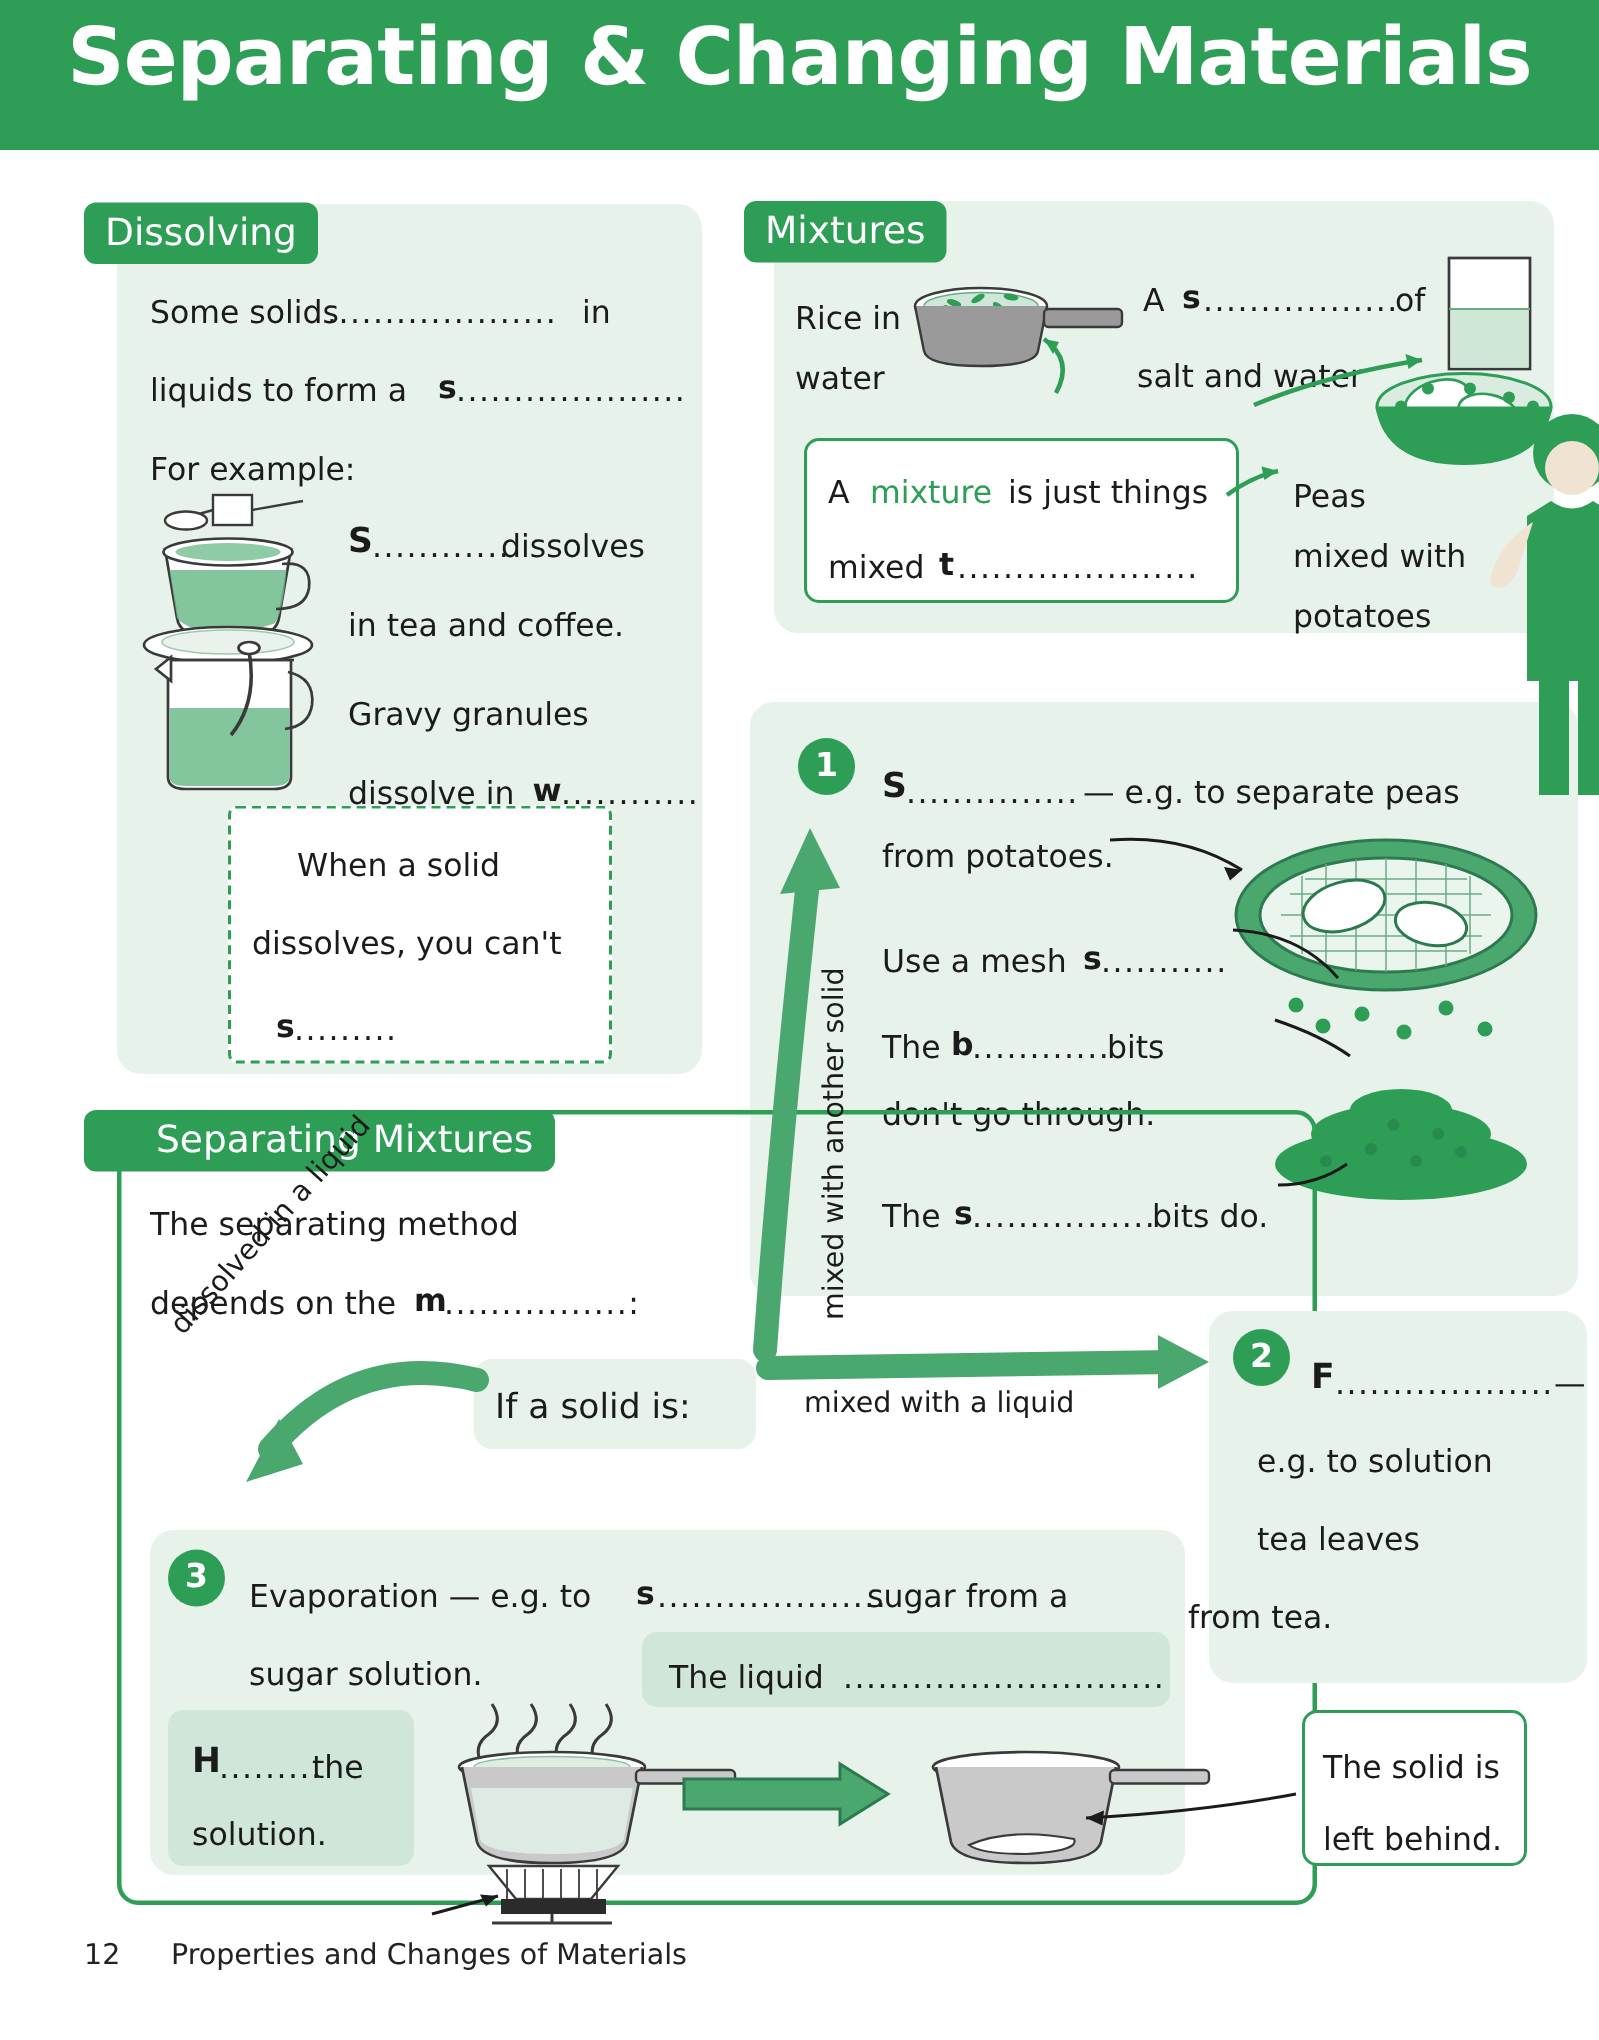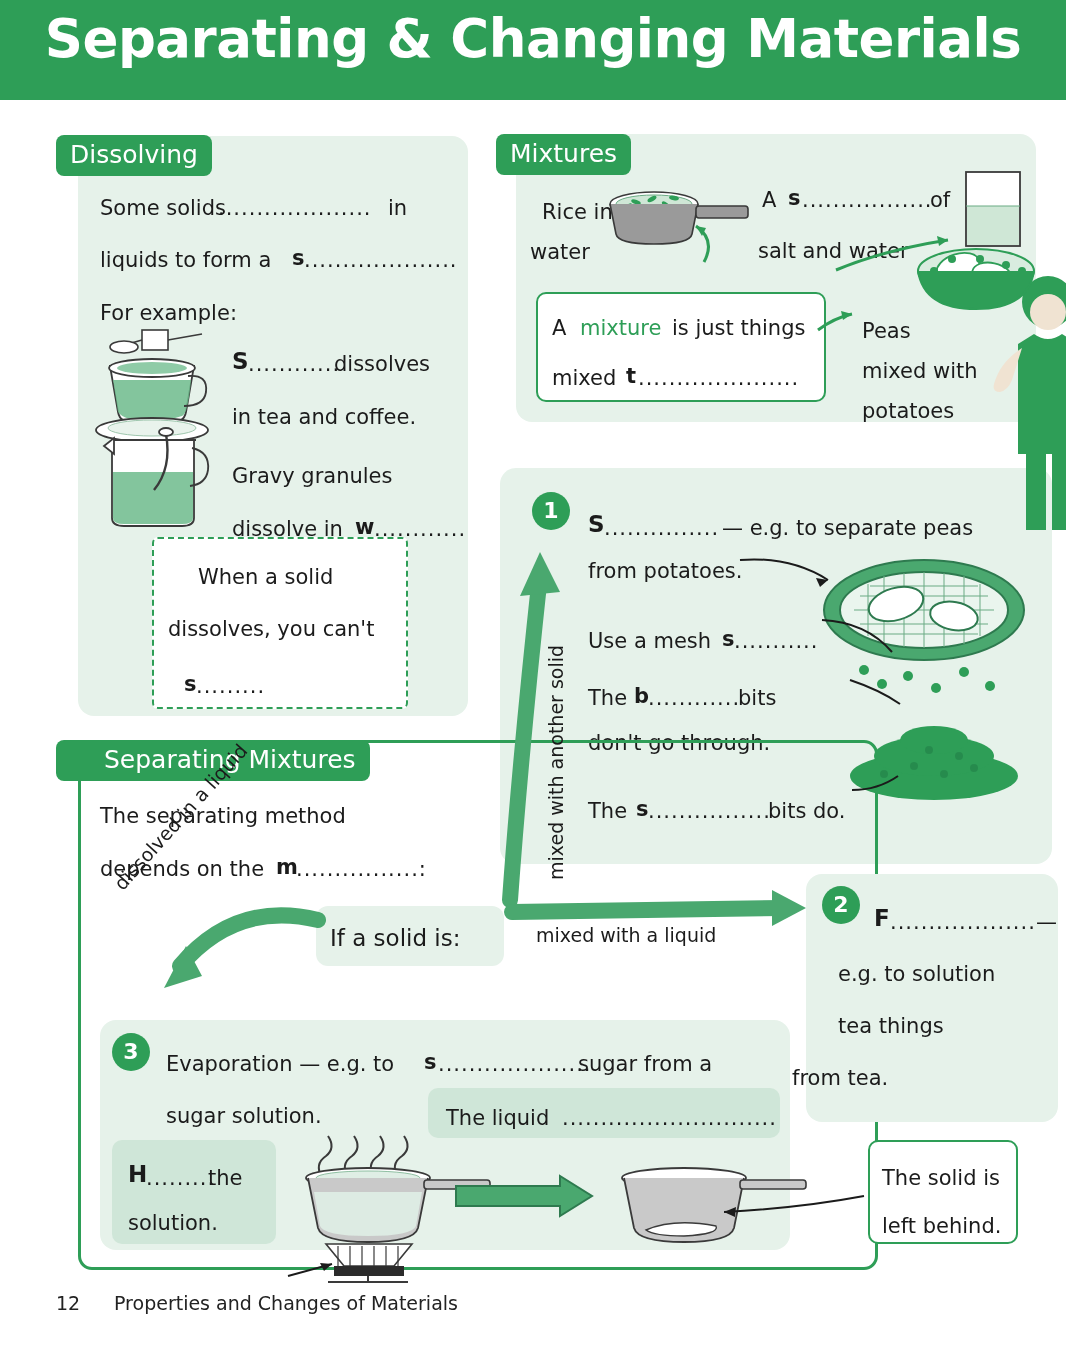--- a/index.html
+++ b/index.html
@@ -153,21 +153,21 @@
 
   <div class="dashed-box" style="left:152px; top:537px; width:256px; height:172px;"></div>
   <div class="txt hand" style="left:198px; top:551px;">When a solid</div>
   <div class="txt hand" style="left:168px; top:603px;">dissolves, you can't</div>
   <div class="txt hand b" style="left:184px; top:658px;">s</div>
   <div class="txt hand dots" style="left:196px; top:660px;">.........</div>
 
   <div class="panel" style="left:516px; top:134px; width:520px; height:288px;"></div>
   <div class="tab-label" style="left:496px; top:134px;">Mixtures</div>
 
-  <div class="txt hand" style="left:530px; top:186px;margin-left:12px;">Rice in</div>
+  <div class="txt hand" style="left:530px; top:186px;">Rice in</div>
   <div class="txt hand" style="left:530px; top:226px;">water</div>
 
   <div class="txt hand" style="left:762px; top:174px;">A</div>
   <div class="txt hand b" style="left:788px; top:172px;">s</div>
   <div class="txt hand dots" style="left:802px; top:174px;">.................</div>
   <div class="txt hand" style="left:930px; top:174px;">of</div>
   <div class="txt hand" style="left:758px; top:225px;">salt and water</div>
 
   <div class="txt hand" style="left:862px; top:305px;">Peas</div>
   <div class="txt hand" style="left:862px; top:345px;">mixed with</div>
@@ -340,21 +340,21 @@
   <div class="txt hand" style="left:110px; top:880px; font-size:19px; transform:rotate(-48deg); transform-origin:left top; line-height:20px;">dissolved in a liquid</div>
   <div class="txt hand" style="left:546px; top:880px; font-size:19px; transform:rotate(-90deg); transform-origin:left top; line-height:20px; white-space:nowrap;">mixed with another solid</div>
   <div class="txt hand" style="left:536px; top:925px; font-size:19px; line-height:20px;">mixed with a liquid</div>
 
   <div class="panel" style="left:806px; top:874px; width:252px; height:248px;"></div>
   <div class="numcircle" style="left:822px; top:886px;">2</div>
   <div class="txt hand b" style="left:874px; top:892px; font-size:23px;">F</div>
   <div class="txt hand dots" style="left:890px; top:896px;">...................</div>
   <div class="txt hand" style="left:1036px; top:896px;">—</div>
   <div class="txt hand" style="left:838px; top:948px;">e.g. to solution</div>
-  <div class="txt hand" style="left:838px; top:1000px;">tea things</div>
+  <div class="txt hand" style="left:838px; top:1000px;">tea leaves</div>
   <div class="txt hand" style="left:792px; top:1052px;">from tea.</div>
 
   <div class="panel" style="left:100px; top:1020px; width:690px; height:230px;"></div>
   <div class="numcircle" style="left:112px; top:1033px;">3</div>
 
   <div class="txt hand" style="left:166px; top:1038px;">Evaporation — e.g. to</div>
   <div class="txt hand b" style="left:424px; top:1036px;">s</div>
   <div class="txt hand dots" style="left:438px; top:1038px;">....................</div>
   <div class="txt hand" style="left:578px; top:1038px;">sugar from a</div>
   <div class="txt hand" style="left:166px; top:1090px;">sugar solution.</div>

